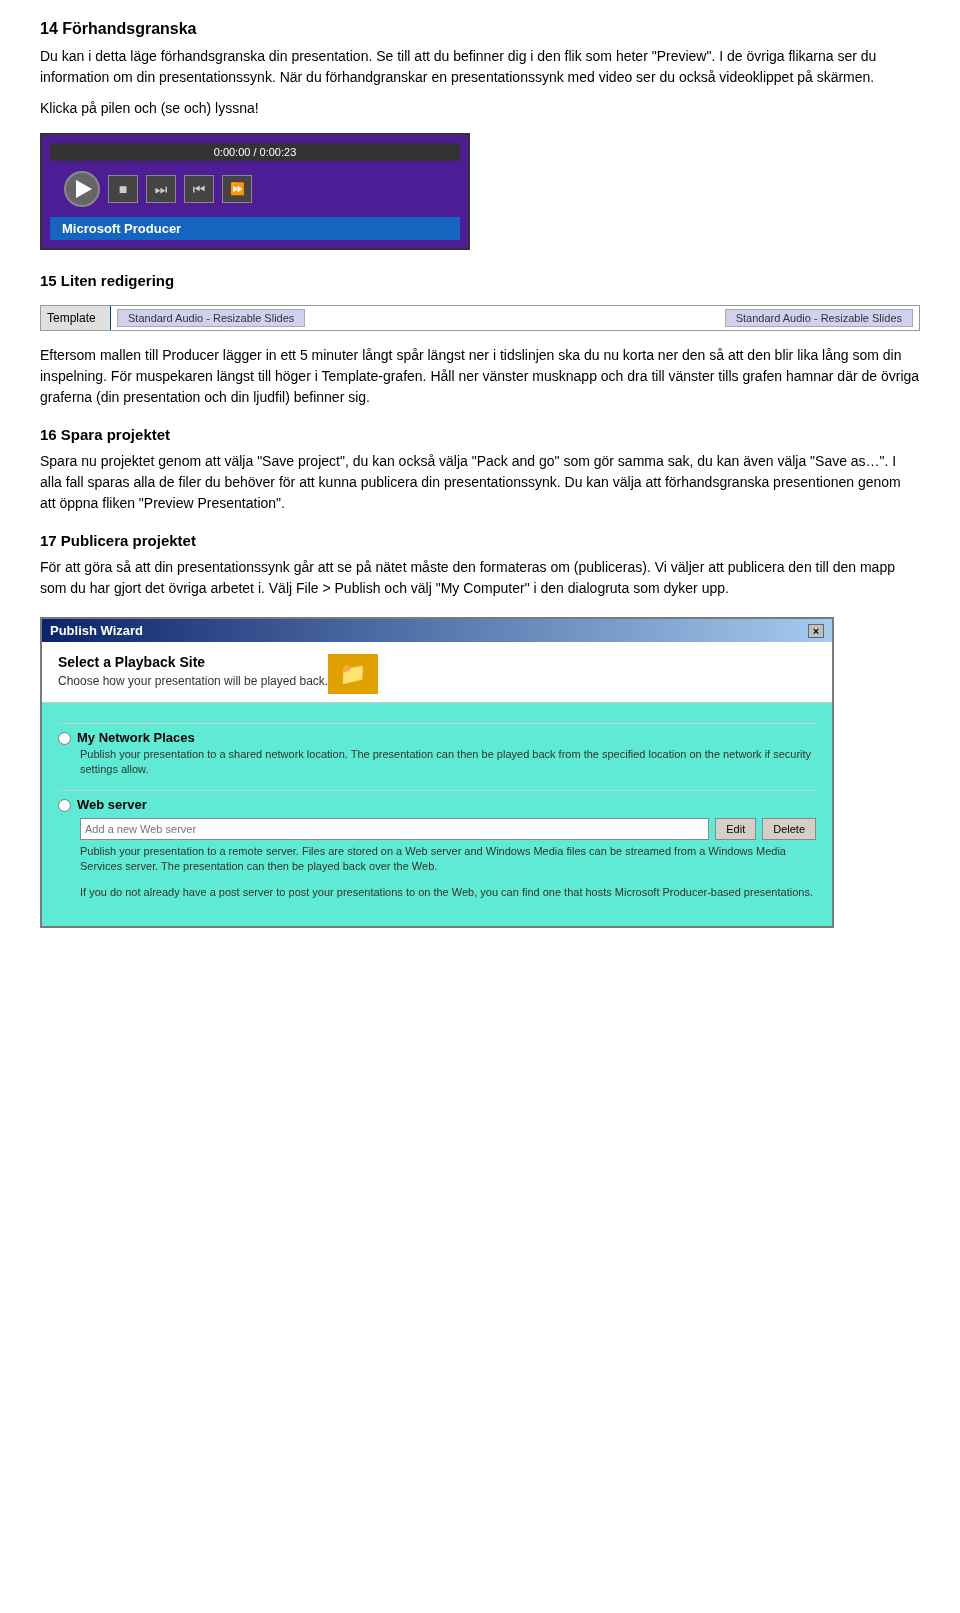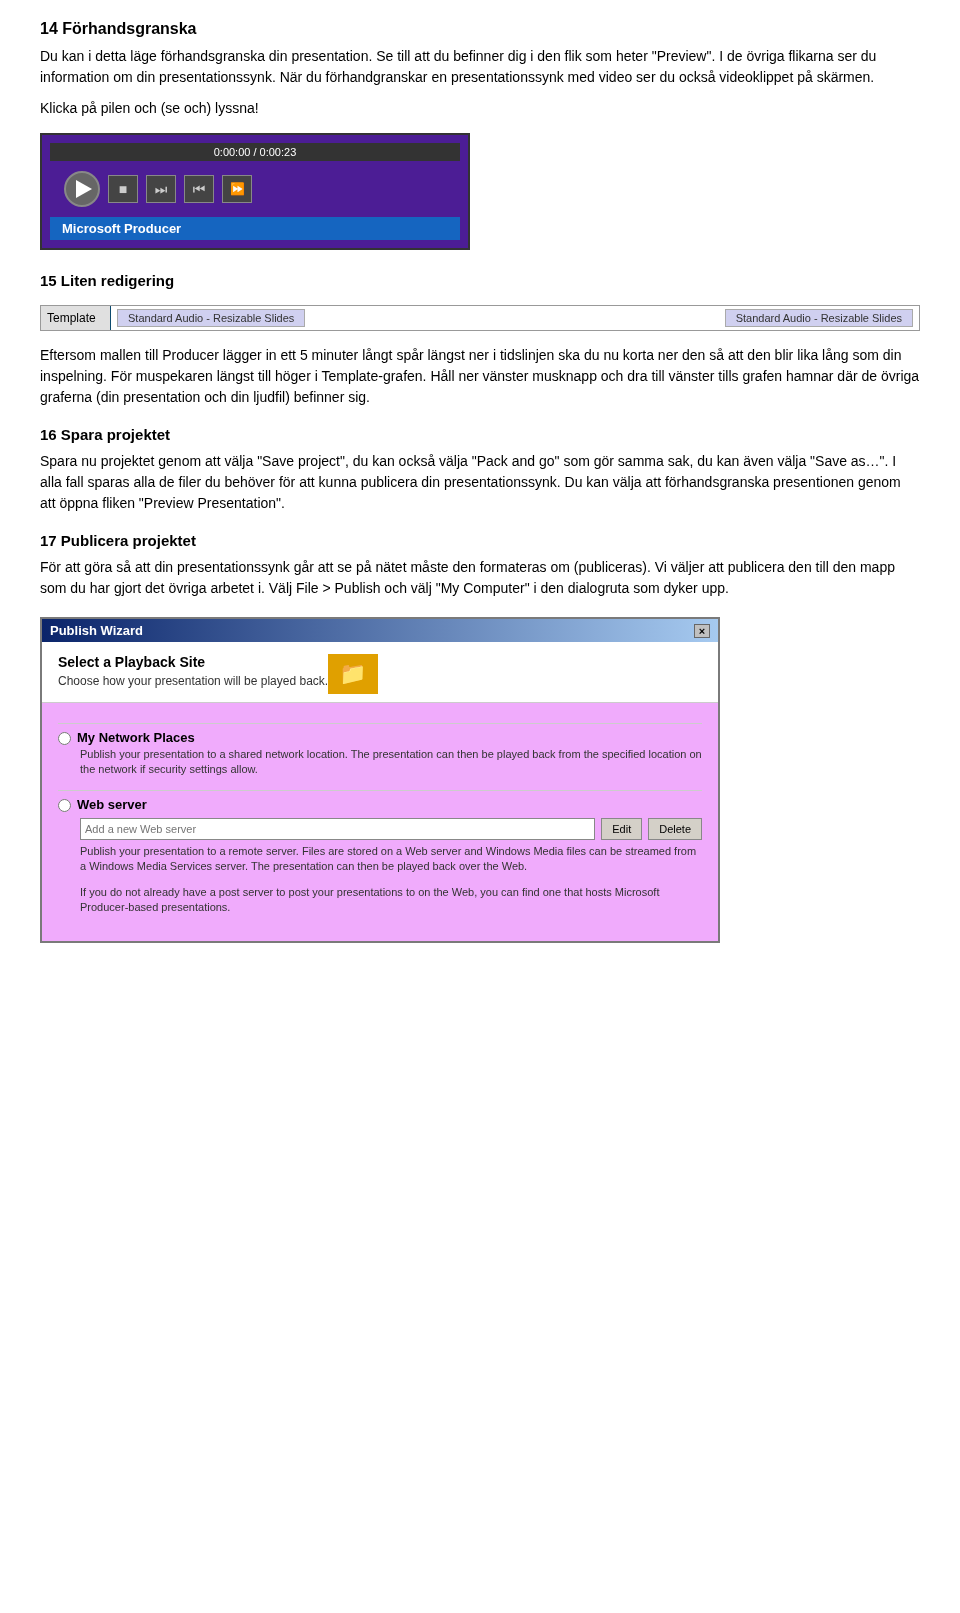--- a/index.html
+++ b/index.html
@@ -118,23 +118,23 @@
       font-size: 11px;
       white-space: nowrap;
     }
     .timeline-track-item.right {
       margin-left: auto;
     }
 
     
     .dialog {
       border: 2px solid #7a7a7a;
-      width: 680px;
+      width: 794px;
       margin: 18px 0 10px 0;
-      background: #f0abfc;
+      background: #5eead4;
     }
     .dialog-titlebar {
       background: linear-gradient(to right, #0a246a, #a6caf0);
       color: #fff;
       font-size: 13px;
       font-weight: bold;
       padding: 4px 8px;
       display: flex;
       justify-content: space-between;
       align-items: center;

